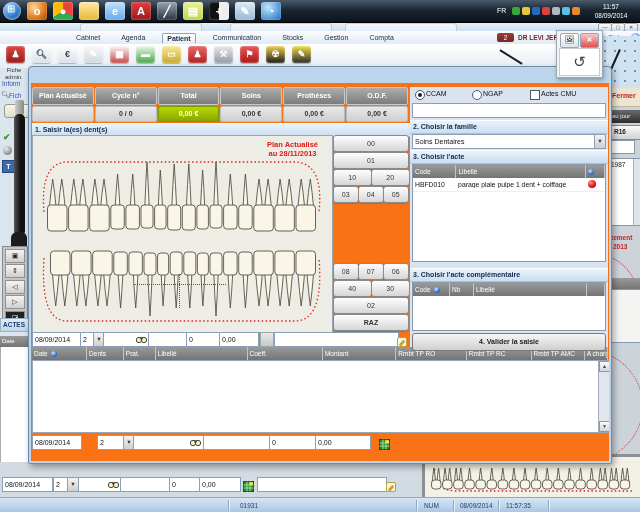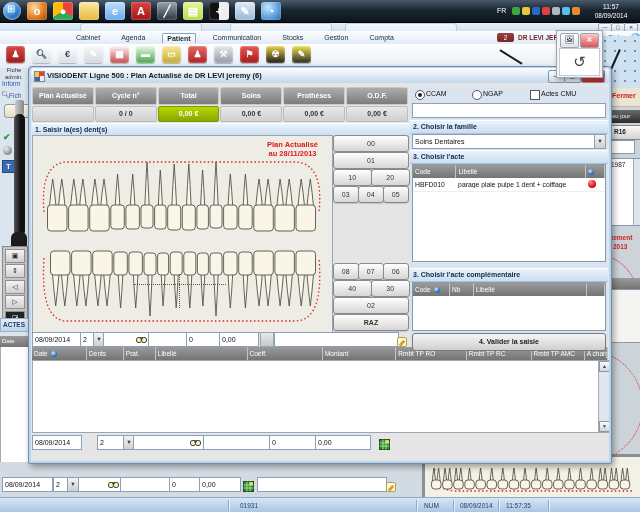--- a/index.html
+++ b/index.html
@@ -97,21 +97,21 @@
   .dialog{position:absolute;left:28px;top:66px;width:582px;height:396px;z-index:5;
     background:#bdd4ea;border:1px solid #6e8cab;border-radius:4px 4px 2px 2px;box-shadow:2px 3px 6px rgba(0,0,0,.35);}
   .dlg-title{position:absolute;left:2px;top:1px;width:578px;height:15px;
     background:linear-gradient(#fdfeff,#d7e6f5 60%,#c3d8ec);border-radius:3px 3px 0 0;
     font-size:7.5px;font-weight:600;color:#1a1a1a;line-height:15px;}
   .dlg-ico{position:absolute;left:3px;top:3px;width:9px;height:9px;border:1px solid #888;
     background:conic-gradient(#e04040 0 25%,#f0f0f0 0 50%,#4060c0 0 75%,#f0d040 0);}
   .dlg-btn{position:absolute;top:2px;height:11px;background:linear-gradient(#fdfdfd,#cfd8e2);
     border:1px solid #7e93a8;border-radius:2px;font-size:6px;line-height:10px;text-align:center;color:#345;}
   .dlg-btn.close{background:linear-gradient(#f0a0a0,#cf4040 60%,#b02020);color:#fff;font-weight:bold;}
-  #dlg-content{position:absolute;left:2px;top:16px;width:578px;height:378px;background:#e5e5e5;overflow:hidden;}
+  #dlg-content{position:absolute;left:2px;top:16px;width:578px;height:378px;background:#f97316;overflow:hidden;}
   
   #summary{position:absolute;left:1px;top:4px;width:377px;display:flex;}
   .sum-col{flex:1;margin-right:1px;}
   .sum-h{height:16px;background:linear-gradient(#adadad,#7c7c7c);border:1px solid #c9c9c9;border-radius:2px;
     color:#fff;font-size:7px;font-weight:bold;text-align:center;line-height:16px;}
   .sum-v{height:14px;margin-top:1px;background:linear-gradient(#e9e9e9,#cfcfcf);border:1px solid #bdbdbd;border-radius:2px;
     color:#333;font-size:7px;font-weight:bold;text-align:center;line-height:14px;}
   .sum-v.green{background:linear-gradient(#b8d800,#85a800);color:#fff;border-color:#7a9a00;}
   .sect{position:absolute;height:12px;background:linear-gradient(#eaf3fc,#cadef0);border-top:1px solid #fff;
     border-bottom:1px solid #aec3d8;font-size:7px;font-weight:bold;color:#10294a;line-height:12px;padding-left:3px;}
@@ -356,27 +356,20 @@
         <path class="tooth" d="M 182.8 22 Q 183.6 12.8 184.5 7.0 Q 185.5 12.8 186.3 22 Z"></path>
         <path class="tooth" d="M 187.4 22 Q 188.2 12.8 189.2 7.0 Q 190.1 12.8 190.9 22 Z"></path>
         <rect class="tooth" x="182.1" y="19.0" width="9.5" height="9" rx="3.2"></rect>
         <path class="tooth" d="M 193.9 22 Q 194.7 12.8 195.6 7.0 Q 196.6 12.8 197.4 22 Z"></path>
         <path class="tooth" d="M 198.5 22 Q 199.3 12.8 200.3 7.0 Q 201.2 12.8 202.0 22 Z"></path>
         <rect class="tooth" x="193.2" y="19.0" width="9.5" height="9" rx="3.2"></rect>
       </svg>
   </div>
 
   <div class="dialog">
-    <div class="dlg-title">
-      <div class="dlg-ico"></div>
-      <span style="margin-left:16px;">VISIODENT Ligne 500 : Plan Actualisé de DR LEVI jeremy (6)</span>
-      <div class="dlg-btn" style="right:44px;width:15px;">—</div>
-      <div class="dlg-btn" style="right:28px;width:15px;">▢</div>
-      <div class="dlg-btn close" style="right:4px;width:22px;">✕</div>
-    </div>
     <div id="dlg-content">
 
       <div id="summary">
           <div class="sum-col">
             <div class="sum-h">Plan Actualisé</div>
             <div class="sum-v">&nbsp;</div>
           </div>
           <div class="sum-col">
             <div class="sum-h">Cycle n°</div>
             <div class="sum-v">0 / 0</div>

